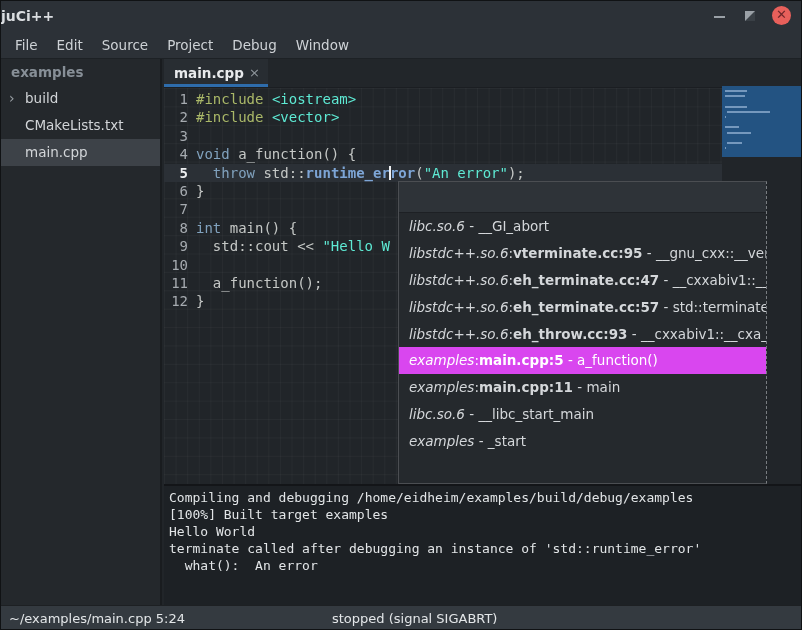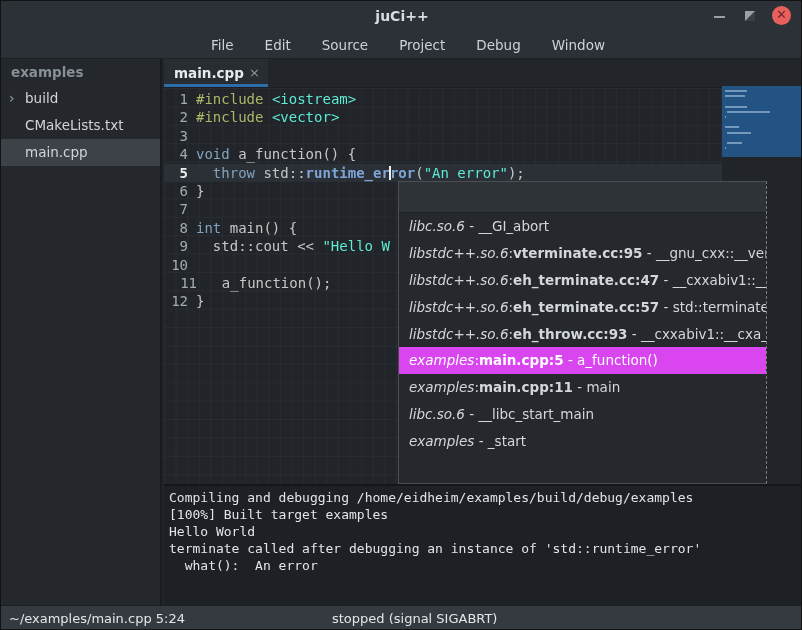--- a/index.html
+++ b/index.html
@@ -1,32 +1,32 @@
 <!DOCTYPE html>
 <html><head>
 <meta charset="utf-8">
 <style>
   html,body{margin:0;padding:0;background:#17191c;}
   #app{position:relative;width:802px;height:630px;background:#212529;overflow:hidden;
        font-family:"DejaVu Sans",sans-serif;color:#d4d7da;border:1px solid #101214;box-sizing:border-box;}
   
   .titlebar{position:absolute;left:0;top:0;width:802px;height:30px;background:#2c3137;}
-  .window-title{position:absolute;left:0;right:0;top:0;height:30px;line-height:30px;text-align:center;
+  .window-title{position:absolute;left:0;right:0;top:0;height:30px;line-height:30px;text-align:left;
        font-size:14px;font-weight:bold;color:#dadde0;}
   .win-btn{position:absolute;top:6px;width:18px;height:18px;cursor:default;}
   .btn-min{right:74px;} .btn-min .bar{position:absolute;left:3px;top:9px;width:11px;height:2px;background:#9aa0a6;}
   .btn-restore{right:44px;}
   .btn-restore .sq{position:absolute;left:4px;top:4px;width:10px;height:10px;background:#565b61;
        background:linear-gradient(135deg,#9aa0a6 49%,#3a4046 51%);}
   .btn-close{right:12px;width:19px;height:19px;top:5px;border-radius:50%;background:#e8605b;}
   .btn-close .x{position:absolute;left:0;top:0;width:19px;height:19px;line-height:18px;text-align:center;
        color:#70272a;font-size:13px;font-weight:bold;}
   
   .menubar{position:absolute;left:0;top:30px;width:802px;height:28px;background:#2c3137;
-       border-bottom:1px solid #1d2125;display:flex;align-items:center;padding-left:12px;box-sizing:border-box;gap:27px;justify-content:center;}
+       border-bottom:1px solid #1d2125;display:flex;align-items:center;padding-left:12px;box-sizing:border-box;gap:15px;}
   .menu-item{font-size:13.5px;color:#ced2d6;padding:1px 2px;}
   
   .sidebar{position:absolute;left:0;top:58px;width:161px;height:546px;background:#24282c;
        border-right:2px solid #191c1f;box-sizing:border-box;}
   .sidebar-header{height:26px;line-height:26px;padding-left:10px;font-size:13.5px;font-weight:bold;color:#878f97;}
   .tree-item{position:relative;height:27px;line-height:27px;font-size:13.5px;color:#d2d5d8;padding-left:24px;}
   .tree-item.selected{background:#3d4248;}
   .tree-item .expander{position:absolute;left:8px;top:0;font-size:14px;color:#9aa0a6;}
   
   .tabbar{position:absolute;left:163px;top:58px;width:639px;height:29px;background:#22262a;
@@ -124,21 +124,21 @@
         <div class="code-line" style="top: 2px;"><span class="gutter-num">1</span><span class="tok-pre">#include</span><span class="tok-def"> </span><span class="tok-str">&lt;iostream&gt;</span></div>
         <div class="code-line" style="top: 20.4px;"><span class="gutter-num">2</span><span class="tok-pre">#include</span><span class="tok-def"> </span><span class="tok-str">&lt;vector&gt;</span></div>
         <div class="code-line" style="top: 38.8px;"><span class="gutter-num">3</span></div>
         <div class="code-line" style="top: 57.2px;"><span class="gutter-num">4</span><span class="tok-kw">void</span><span class="tok-def"> a_function() {</span></div>
         <div class="code-line current" style="top: 75.6px;"><span class="gutter-num">5</span><span class="tok-def">  </span><span class="tok-kw">throw</span><span class="tok-def"> std::</span><span class="tok-kwb">runtime_er</span><span class="text-cursor"></span><span class="tok-kwb">ror</span><span class="tok-def">(</span><span class="tok-str">"An error"</span><span class="tok-def">);</span></div>
         <div class="code-line" style="top: 94px;"><span class="gutter-num">6</span><span class="tok-def">}</span></div>
         <div class="code-line" style="top: 112.4px;"><span class="gutter-num">7</span></div>
         <div class="code-line" style="top: 130.8px;"><span class="gutter-num">8</span><span class="tok-kw">int</span><span class="tok-def"> main() {</span></div>
         <div class="code-line" style="top: 149.2px;"><span class="gutter-num">9</span><span class="tok-def">  std::cout &lt;&lt; </span><span class="tok-str">"Hello W</span></div>
         <div class="code-line" style="top: 167.6px;"><span class="gutter-num">10</span></div>
-        <div class="code-line" style="top: 186px; margin-left: 9px;"><span class="gutter-num">11</span><span class="tok-def">  a_function();</span></div>
+        <div class="code-line" style="top: 186px;"><span class="gutter-num">11</span><span class="tok-def">  a_function();</span></div>
         <div class="code-line" style="top: 204.4px;"><span class="gutter-num">12</span><span class="tok-def">}</span></div>
       </div>
     <div class="minimap" id="minimap">
         <div class="mini-line" style="top: 4px; left: 3px; width: 21.85px;"></div>
         <div class="mini-line" style="top: 9.2px; left: 3px; width: 19.55px;"></div>
         <div class="mini-line" style="top: 19.6px; left: 3px; width: 21.85px;"></div>
         <div class="mini-line" style="top: 24.8px; left: 5.2px; width: 42.55px;"></div>
         <div class="mini-line" style="top: 30px; left: 3px; width: 1.15px;"></div>
         <div class="mini-line" style="top: 40.4px; left: 3px; width: 13.8px;"></div>
         <div class="mini-line" style="top: 45.6px; left: 5.2px; width: 24.15px;"></div>

